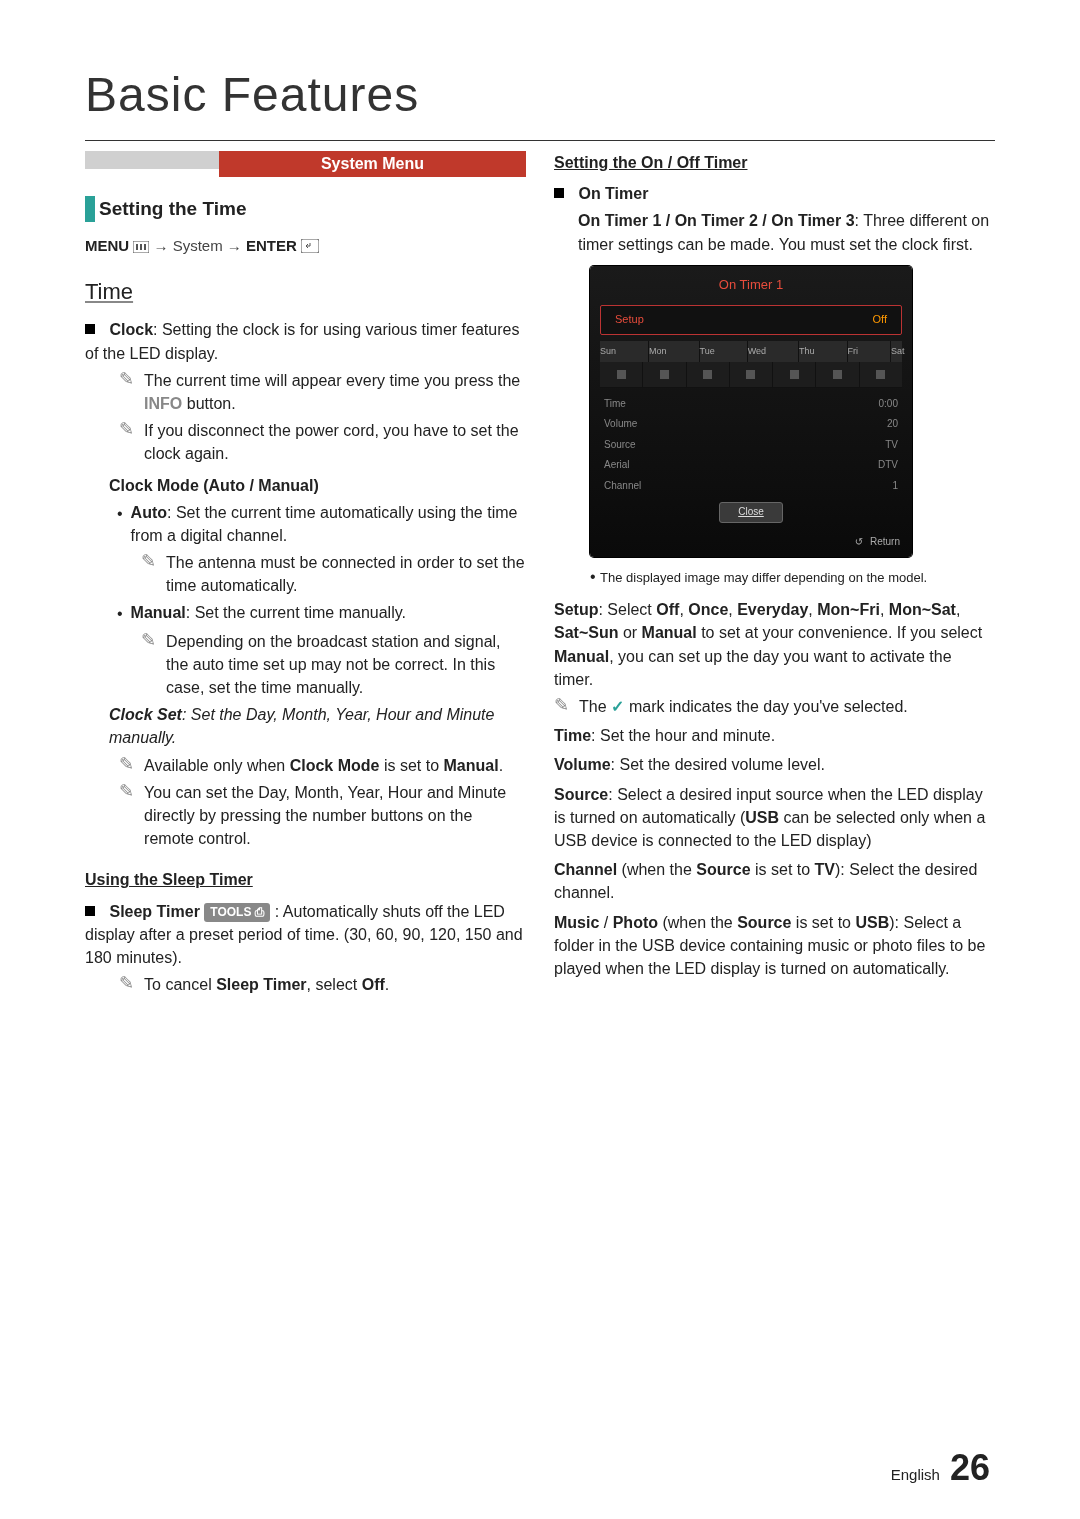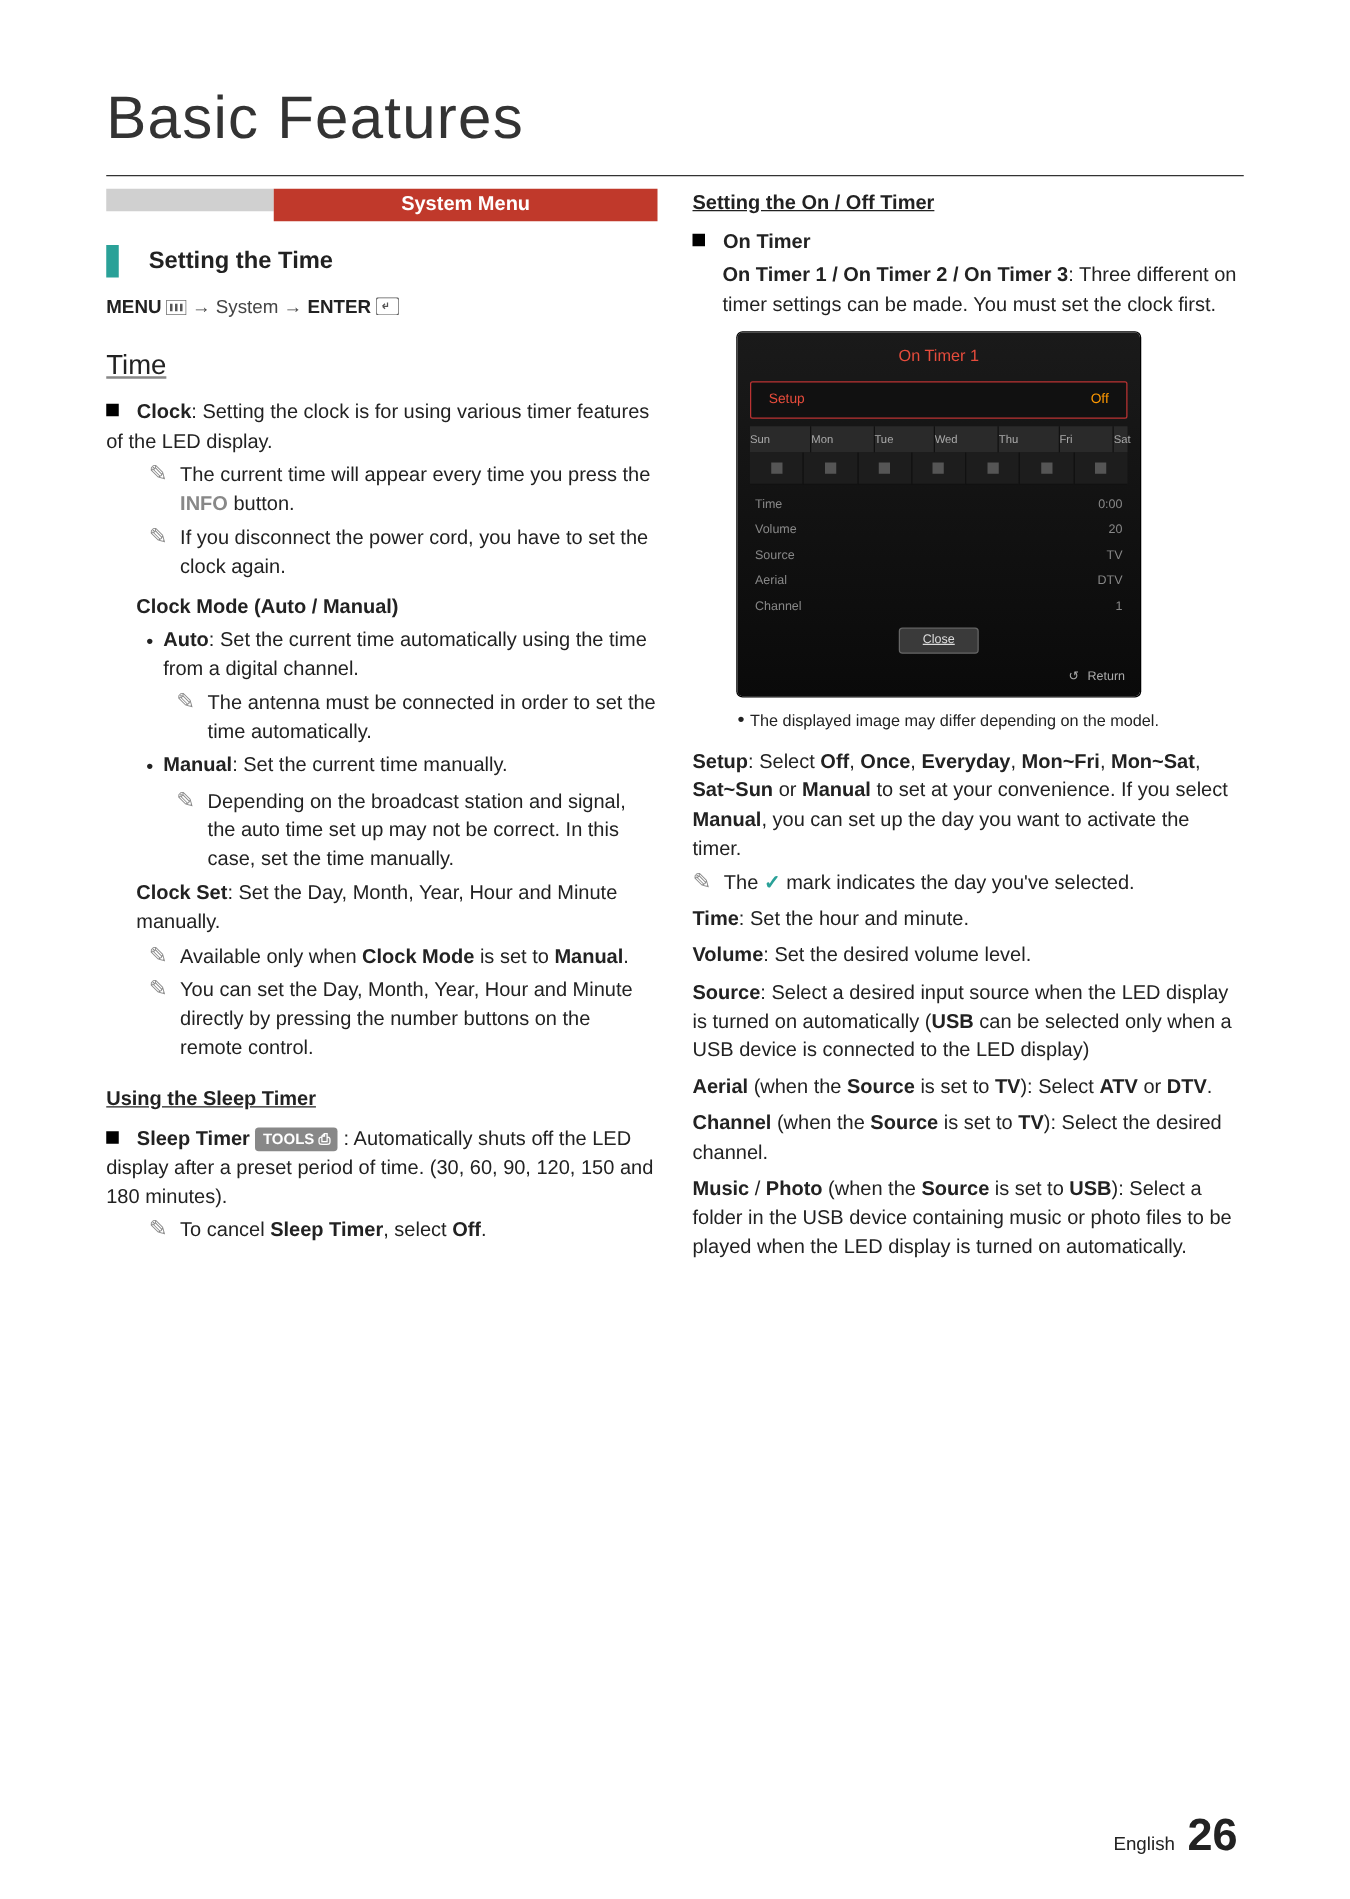--- a/index.html
+++ b/index.html
@@ -5,38 +5,38 @@
   * { box-sizing: border-box; margin: 0; padding: 0; }
   body { background: #fff; font-family: Arial, Helvetica, sans-serif; color: #222; }
   .page { width: 1080px; height: 1519px; margin: 0 auto; background: #fff; position: relative; padding: 67px 85px 30px 85px; }
   .title { font-size: 48px; font-weight: 300; letter-spacing: 1px; color: #333; margin-bottom: 18px; }
   .hr { border: none; border-top: 1px solid #333; margin-bottom: 10px; }
   .columns { display: flex; gap: 28px; }
   .col { flex: 1; font-size: 16px; line-height: 1.45; }
   .band { display: flex; align-items: stretch; margin-bottom: 14px; }
   .band .gray { background: #d0d0d0; height: 18px; flex: 0 0 134px; }
   .band .red { background: #c0392b; color: #fff; flex: 1; text-align: center; font-weight: 700; font-size: 16px; padding: 1px 0 2px; }
-  .sub-heading-row { display: flex; align-items: center; gap: 24px; margin: 18px 0 12px 0; }
+  .sub-heading-row { display: flex; align-items: center; gap: 4px; margin: 18px 0 12px 0; }
   .teal-bar { width: 10px; height: 26px; background: #2aa198; }
   .sub-heading { font-weight: 700; font-size: 19px; }
   .menu-path { font-size: 15px; color: #444; margin-bottom: 18px; }
   .menu-path b { color: #222; }
   .menu-icon { display: inline-block; vertical-align: -2px; }
   .h2 { font-size: 22px; font-weight: 400; text-decoration: underline; text-decoration-color: #888; margin-bottom: 10px; color: #222; }
   .sq { display: inline-block; width: 10px; height: 10px; background: #000; vertical-align: 1px; margin-right: 10px; }
   .bullet1 { margin-left: 0; margin-bottom: 4px; }
   .bullet1-text { margin-left: 24px; }
   .note-row { display: flex; gap: 10px; margin: 4px 0 4px 34px; }
   .note-icon { flex: 0 0 auto; color: #888; font-size: 18px; line-height: 1; margin-top: 1px; }
   .note-text { flex: 1; }
   .sub-bold { font-weight: 700; margin: 8px 0 4px 24px; }
   .dot-row { display: flex; gap: 8px; margin: 4px 0 4px 32px; }
   .dot { flex: 0 0 auto; margin-top: 1px; }
   .subnote-row { display: flex; gap: 10px; margin: 4px 0 4px 56px; }
-  .para { margin: 2px 0 4px 24px; }
+  .para { margin: 2px 0 4px 24px; font-style: italic; }
   .u-heading { font-weight: 700; text-decoration: underline; margin: 18px 0 8px 0; }
   .tools-badge { display: inline-block; background: #888; color: #fff; border-radius: 3px; font-size: 12px; padding: 1px 6px; vertical-align: 1px; font-weight: 700; }
   .info-btn { color: #888; font-weight: 700; }
   .bold { font-weight: 700; }
 
   
   .osd { width: 322px; margin: 10px 0 8px 36px; border-radius: 4px; background: linear-gradient(#1a1a1a,#0a0a0a); color: #ccc; font-size: 11px; overflow: hidden; box-shadow: 0 0 0 1px #000; }
   .osd-title { color: #e74c3c; text-align: center; font-size: 13px; padding: 10px 0; }
   .osd-setup { display: flex; justify-content: space-between; padding: 6px 14px; background: #111; border: 1px solid #b33; border-radius: 2px; margin: 0 10px 6px 10px; }
   .osd-setup .label { color: #e74c3c; font-size: 11px; }
@@ -260,21 +260,20 @@
       <div class="note-row" style="margin-left:0">
         <span class="note-icon">✎</span>
         <span class="note-text">
           <span>The </span><span class="check">✓</span><span> mark indicates the day you've selected.</span>
         </span>
       </div>
 
       <div style="margin-top:6px"><span class="bold">Time</span><span>: Set the hour and minute.</span></div>
       <div style="margin-top:6px"><span class="bold">Volume</span><span>: Set the desired volume level.</span></div>
       <div style="margin-top:6px"><span class="bold">Source</span><span>: Select a desired input source when the LED display is turned on automatically (</span><span class="bold">USB</span><span> can be selected only when a USB device is connected to the LED display)</span></div>
-      <div style="margin-top:6px"><span class="bold">Aerial</span><span> (when the </span><span class="bold">Source</span><span> is set to </span><span class="bold">TV</span><span>): Select </span><span class="bold">ATV</span><span> or </span><span class="bold">DTV</span><span>.</span></div>
       <div style="margin-top:6px"><span class="bold">Channel</span><span> (when the </span><span class="bold">Source</span><span> is set to </span><span class="bold">TV</span><span>): Select the desired channel.</span></div>
       <div style="margin-top:6px"><span class="bold">Music</span> / <span class="bold">Photo</span><span> (when the </span><span class="bold">Source</span><span> is set to </span><span class="bold">USB</span><span>): Select a folder in the USB device containing music or photo files to be played when the LED display is turned on automatically.</span></div>
     </div>
 
   </div>
 
   <div class="footer">
     <span class="lang">English</span>
     <span class="num">26</span>
   </div>

